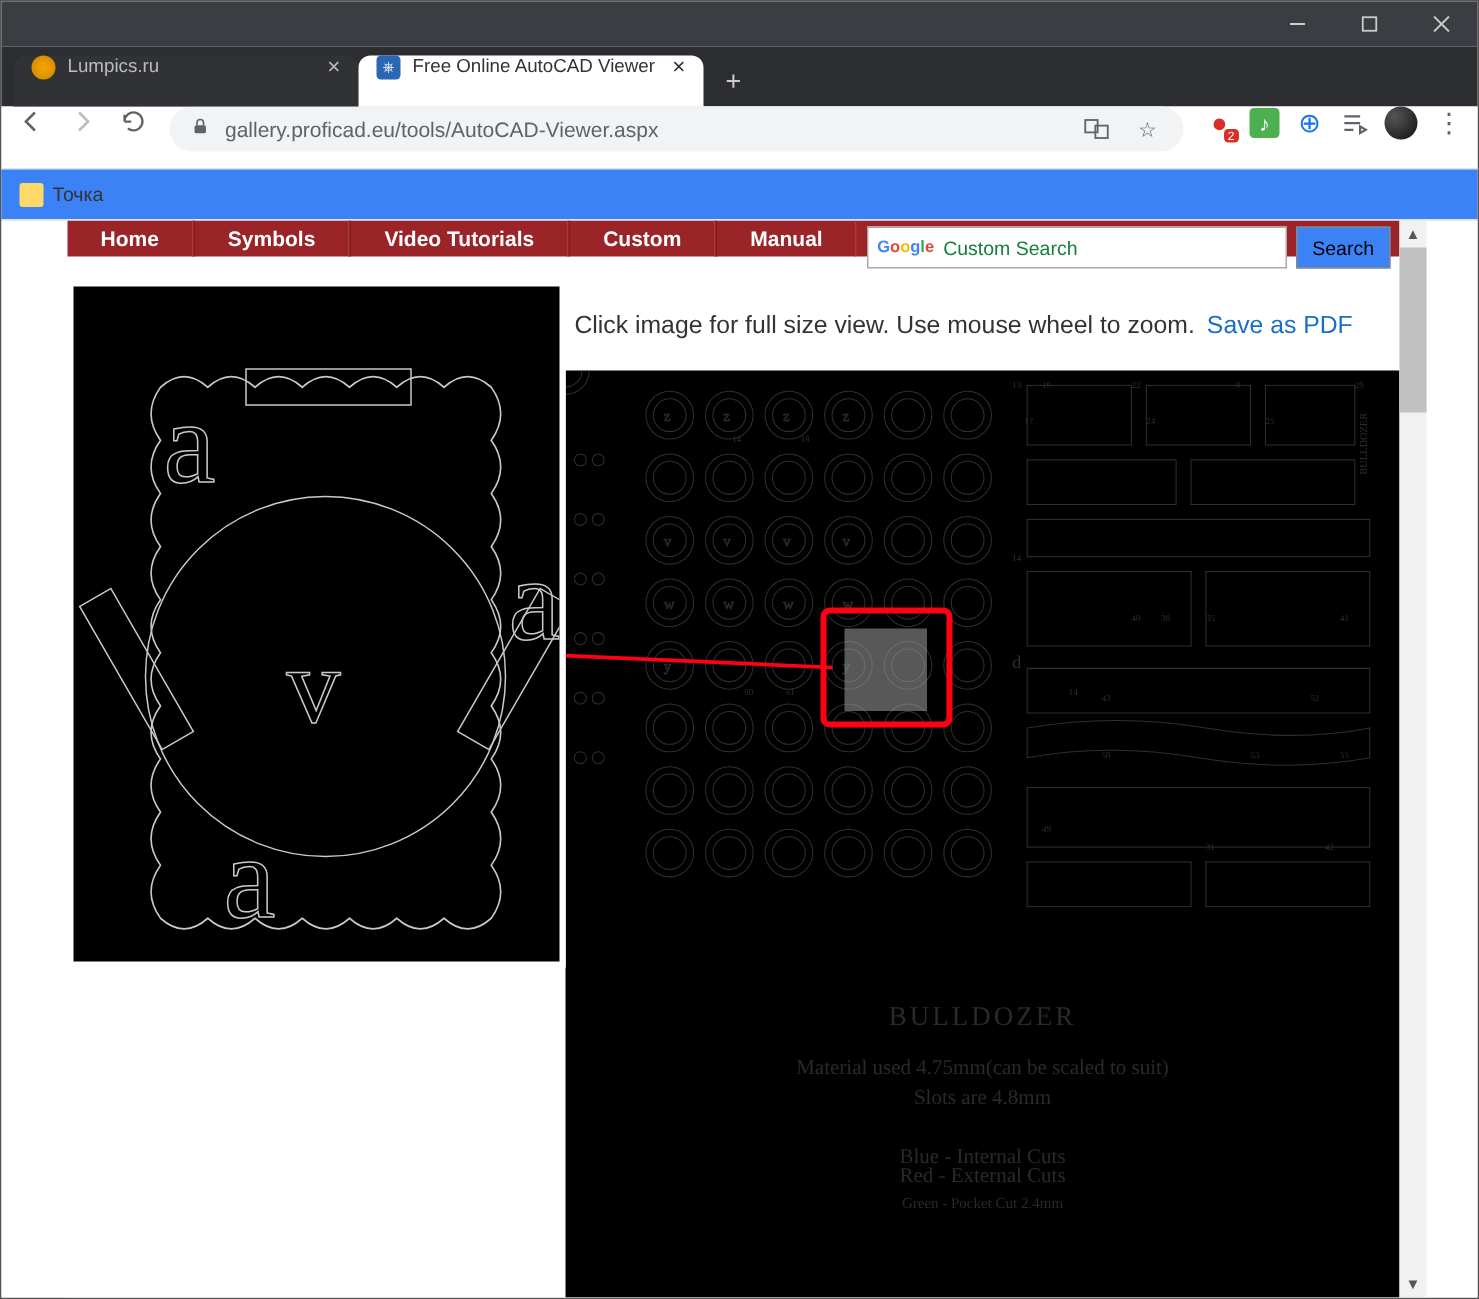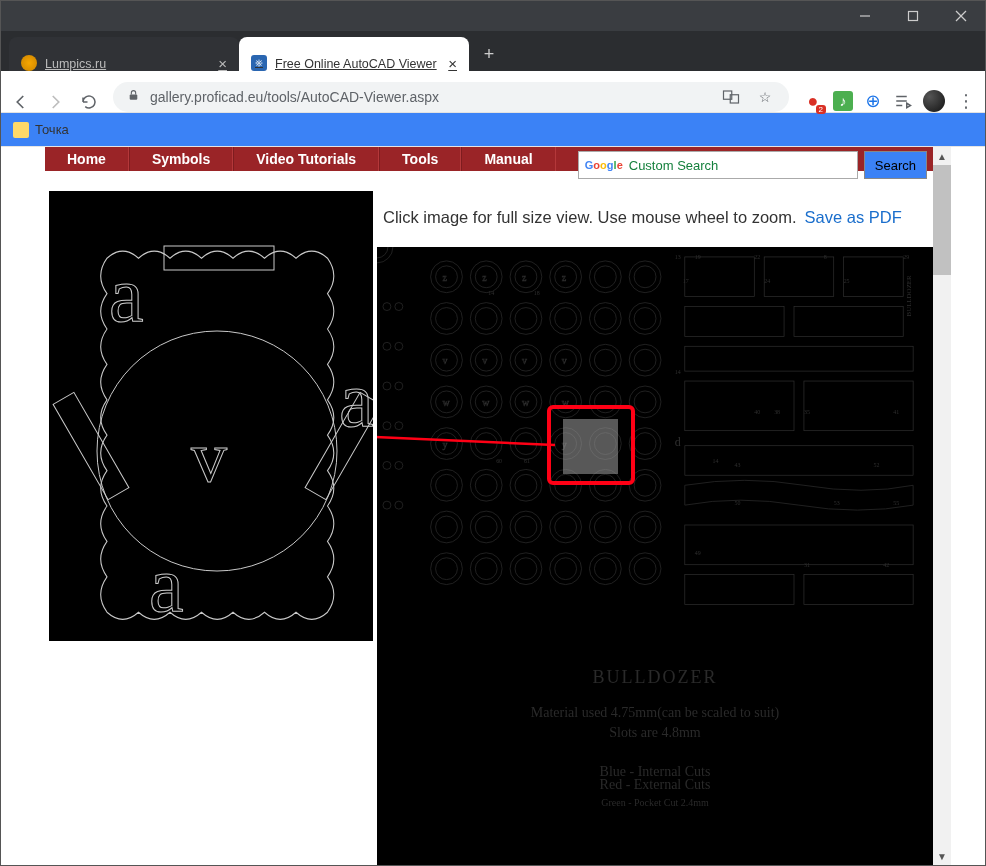--- a/index.html
+++ b/index.html
@@ -7,30 +7,30 @@
 
 .window-frame { border: 1px solid #555; width: 100%; height: 100%; display: flex; flex-direction: column; }
 
 .titlebar { height: 30px; background: #3a3d41; display: flex; align-items: stretch; color: #ccc; }
 .titlebar-left { flex: 1; }
 .win-controls { display: flex; }
 .win-btn { width: 48px; display: flex; align-items: center; justify-content: center; }
 .win-btn svg { width: 12px; height: 12px; }
 
 .tabs-row { height: 40px; background: #2b2d30; display: flex; align-items: flex-end; padding: 0 8px; }
-.tab { height: 34px; border-radius: 8px 8px 0 0; display: flex; align-items: flex-end; padding: 0 12px; font-size: 12.5px; gap: 8px; width: 230px; position: relative; text-decoration: underline; }
+.tab { height: 34px; border-radius: 8px 8px 0 0; display: flex; align-items: flex-start; padding: 0 12px; font-size: 12.5px; gap: 8px; width: 230px; position: relative; }
 .tab-inactive { background: #303236; color: #bbb; }
 .tab-active { background: #fff; color: #333; }
 .tab-favicon { width: 16px; height: 16px; border-radius: 50%; display: inline-flex; align-items: center; justify-content: center; font-size: 10px; color: #fff; }
 .favicon-1 { background: radial-gradient(circle,#f7a600,#cc8400); }
 .favicon-2 { background: #2a66b1; border-radius: 3px; }
 .tab-close { margin-left: auto; font-size: 15px; line-height: 1; }
 .newtab { width: 28px; height: 28px; margin-left: 6px; margin-bottom: 3px; display:flex; align-items:center; justify-content:center; color:#ccc; font-size:18px; }
 
-.addr-row { height: 42px; background: #fff; display: flex; align-items: flex-end; padding: 0 10px; gap: 14px; border-bottom: 1px solid #e2e2e2; }
+.addr-row { height: 42px; background: #fff; display: flex; align-items: flex-start; padding: 0 10px; gap: 14px; border-bottom: 1px solid #e2e2e2; }
 .nav-btn { width: 20px; height: 20px; display:flex; align-items:center; justify-content:center; color:#5f6368; }
 .nav-btn.dis { color:#bdbdbd; }
 .addr-bar { flex:1; height:30px; background:#f1f3f4; border-radius:15px; display:flex; align-items:center; padding:0 14px; gap:10px; font-size:14px; color:#5f6368; }
 .addr-right { margin-left:auto; display:flex; gap:14px; align-items:center; }
 .ext-row { display:flex; gap:10px; align-items:center; color:#5f6368; }
 .ext-ic { width:20px; height:20px; display:flex; align-items:center; justify-content:center; font-size:14px; position:relative; }
 .badge { position:absolute; bottom:-3px; right:-3px; background:#d93025; color:#fff; font-size:8px; padding:0 3px; border-radius:3px; }
 .avatar { width:22px; height:22px; border-radius:50%; background: radial-gradient(circle at 30% 30%, #555, #111); }
 .dots { font-size:18px; letter-spacing:-2px; }
 
@@ -163,21 +163,21 @@
   <div class="bm-row">
     <span class="bm-ic"></span>
     <span>Точка</span>
   </div>
 
   <div class="content">
     <div class="topnav">
       <div class="topnav-item">Home</div>
       <div class="topnav-item">Symbols</div>
       <div class="topnav-item">Video Tutorials</div>
-      <div class="topnav-item">Tools</div>
+      <div class="topnav-item">Custom</div>
       <div class="topnav-item">Manual</div>
       <div class="search-wrap">
         <div class="search-box">
           <span class="g-logo"><b class="g-b">G</b><b class="g-r">o</b><b class="g-y">o</b><b class="g-b">g</b><b class="g-g">l</b><b class="g-r">e</b></span>
           <span style="color:#15803d">Custom Search</span>
         </div>
         <div class="search-btn">Search</div>
       </div>
     </div>
 

